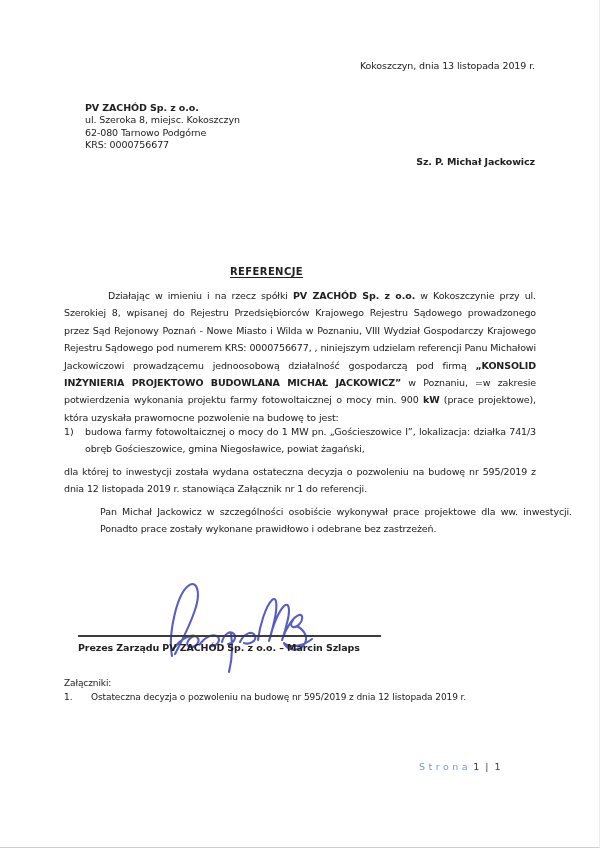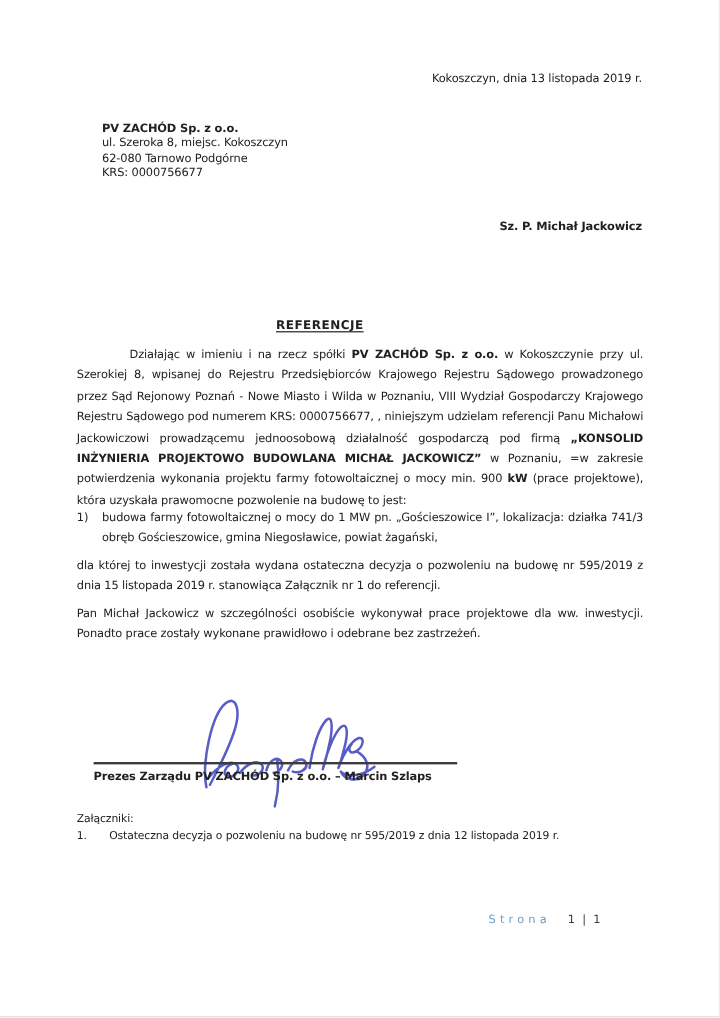--- a/index.html
+++ b/index.html
@@ -6,43 +6,43 @@
   .page{
     position:relative;width:600px;height:848px;background:#ffffff;overflow:hidden;
     font-family:"DejaVu Sans","Liberation Sans",sans-serif;color:#212121;
     border-bottom:1px solid #cfcfcf;border-right:1px solid #ececec;box-sizing:border-box;padding-left:25px;
   }
   .abs{position:absolute;}
   .sz95{font-size:9.5px;letter-spacing:-0.1px;}
   .bold{font-weight:bold;}
   .date-line{top:60px;right:64px;}
   .sender{top:102px;left:85px;line-height:12.4px;}
-  .salutation{top:156px;right:64px;font-weight:bold;margin-top:28px;}
+  .salutation{top:156px;right:64px;font-weight:bold;}
   .recipient{top:174px;right:64px;text-align:right;line-height:12px;}
   .doc-title{top:266px;left:0;width:533px;text-align:center;font-weight:bold;font-size:10px;
     letter-spacing:0.4px;}
   .doc-title span{text-decoration:underline;text-underline-offset:2px;}
   .para{left:64px;width:472px;text-align:justify;font-size:9.5px;line-height:17.4px;
     letter-spacing:-0.12px;}
   .p1{top:287px;text-indent:44px;}
   .listwrap{top:423px;}
   .list-item{position:relative;padding-left:21px;}
   .list-marker{position:absolute;left:0;top:0;}
   .p2{top:463px;}
-  .p3{top:503px;}
+  .p3{top:503px;margin-left:36px;}
   .p4{top:540px;}
   .sig-svg{left:150px;top:578px;width:170px;height:102px;}
   .sig-line{left:78px;top:635px;width:303px;height:2px;background:#3c3c3c;}
   .signatory{top:642px;left:78px;font-weight:bold;}
   .attachments{top:677px;left:64px;font-size:9px;line-height:13.5px;letter-spacing:-0.1px;}
   .att-item{position:relative;padding-left:27px;}
   .att-marker{position:absolute;left:0;top:0;}
   .footer{top:761px;right:97px;font-size:9.5px;}
   .footer-word{letter-spacing:3.5px;}
-  .footer-page{letter-spacing:1.5px;margin-left:14px;}
+  .footer-page{letter-spacing:1.5px;margin-left:2px;}
 </style>
 </head>
 <body>
 
 <div class="page">
 
   <div class="abs sz95 date-line">Kokoszczyn, dnia 13 listopada 2019 r.</div>
 
   <div class="abs sz95 sender">
     <div class="bold">PV ZACHÓD Sp. z o.o.</div>
@@ -60,21 +60,21 @@
 
   <div class="abs para p1"><span>Działając w imieniu i na rzecz spółki </span><span style="font-weight: bold;">PV ZACHÓD Sp. z o.o.</span><span> w Kokoszczynie przy ul. Szerokiej 8, wpisanej do Rejestru Przedsiębiorców Krajowego Rejestru Sądowego prowadzonego przez Sąd Rejonowy Poznań - Nowe Miasto i Wilda w Poznaniu, VIII Wydział Gospodarczy Krajowego Rejestru Sądowego pod numerem KRS: 0000756677, , niniejszym udzielam referencji Panu Michałowi Jackowiczowi prowadzącemu jednoosobową działalność gospodarczą pod firmą </span><span style="font-weight: bold;">„KONSOLID INŻYNIERIA PROJEKTOWO BUDOWLANA MICHAŁ JACKOWICZ”</span><span> w Poznaniu, =w zakresie potwierdzenia wykonania projektu farmy fotowoltaicznej o mocy min. 900 </span><span style="font-weight: bold;">kW</span><span> (prace projektowe), która uzyskała prawomocne pozwolenie na budowę to jest:</span></div>
 
   <div class="abs para listwrap">
     <div class="list-item">
       <span class="list-marker">1)</span>
       <span>budowa farmy fotowoltaicznej o mocy do 1 MW pn. „Gościeszowice I”, lokalizacja: działka 741/3 obręb Gościeszowice, gmina Niegosławice, powiat żagański,</span>
     </div>
   </div>
 
-  <div class="abs para p2">dla której to inwestycji została wydana ostateczna decyzja o pozwoleniu na budowę nr 595/2019 z dnia 15 listopada 2019 r. stanowiąca Załącznik nr 1 do referencji.</div>
+  <div class="abs para p2">dla której to inwestycji została wydana ostateczna decyzja o pozwoleniu na budowę nr 595/2019 z dnia 12 listopada 2019 r. stanowiąca Załącznik nr 1 do referencji.</div>
 
   <div class="abs para p3">Pan Michał Jackowicz w szczególności osobiście wykonywał prace projektowe dla ww. inwestycji. Ponadto prace zostały wykonane prawidłowo i odebrane bez zastrzeżeń.</div>
 
 
   <svg class="abs sig-svg" viewBox="0 0 170 102">
     <g fill="none" stroke-width="2.1" stroke-linecap="round" stroke-linejoin="round" opacity="0.92">
       <path d="M 22 78 C 18 58, 26 18, 38 8 C 47 1, 51 14, 45 32 C 39 50, 30 66, 25 76
                M 24 70 C 32 60, 42 55, 47 59 C 51 63, 46 70, 40 69 C 35 68, 37 60, 45 58
                M 50 66 C 56 58, 64 55, 68 59 C 71 63, 66 69, 61 68" stroke="#4a50c2"></path>
       <path d="M 72 64 C 74 56, 80 52, 84 56 C 87 60, 83 66, 78 66

